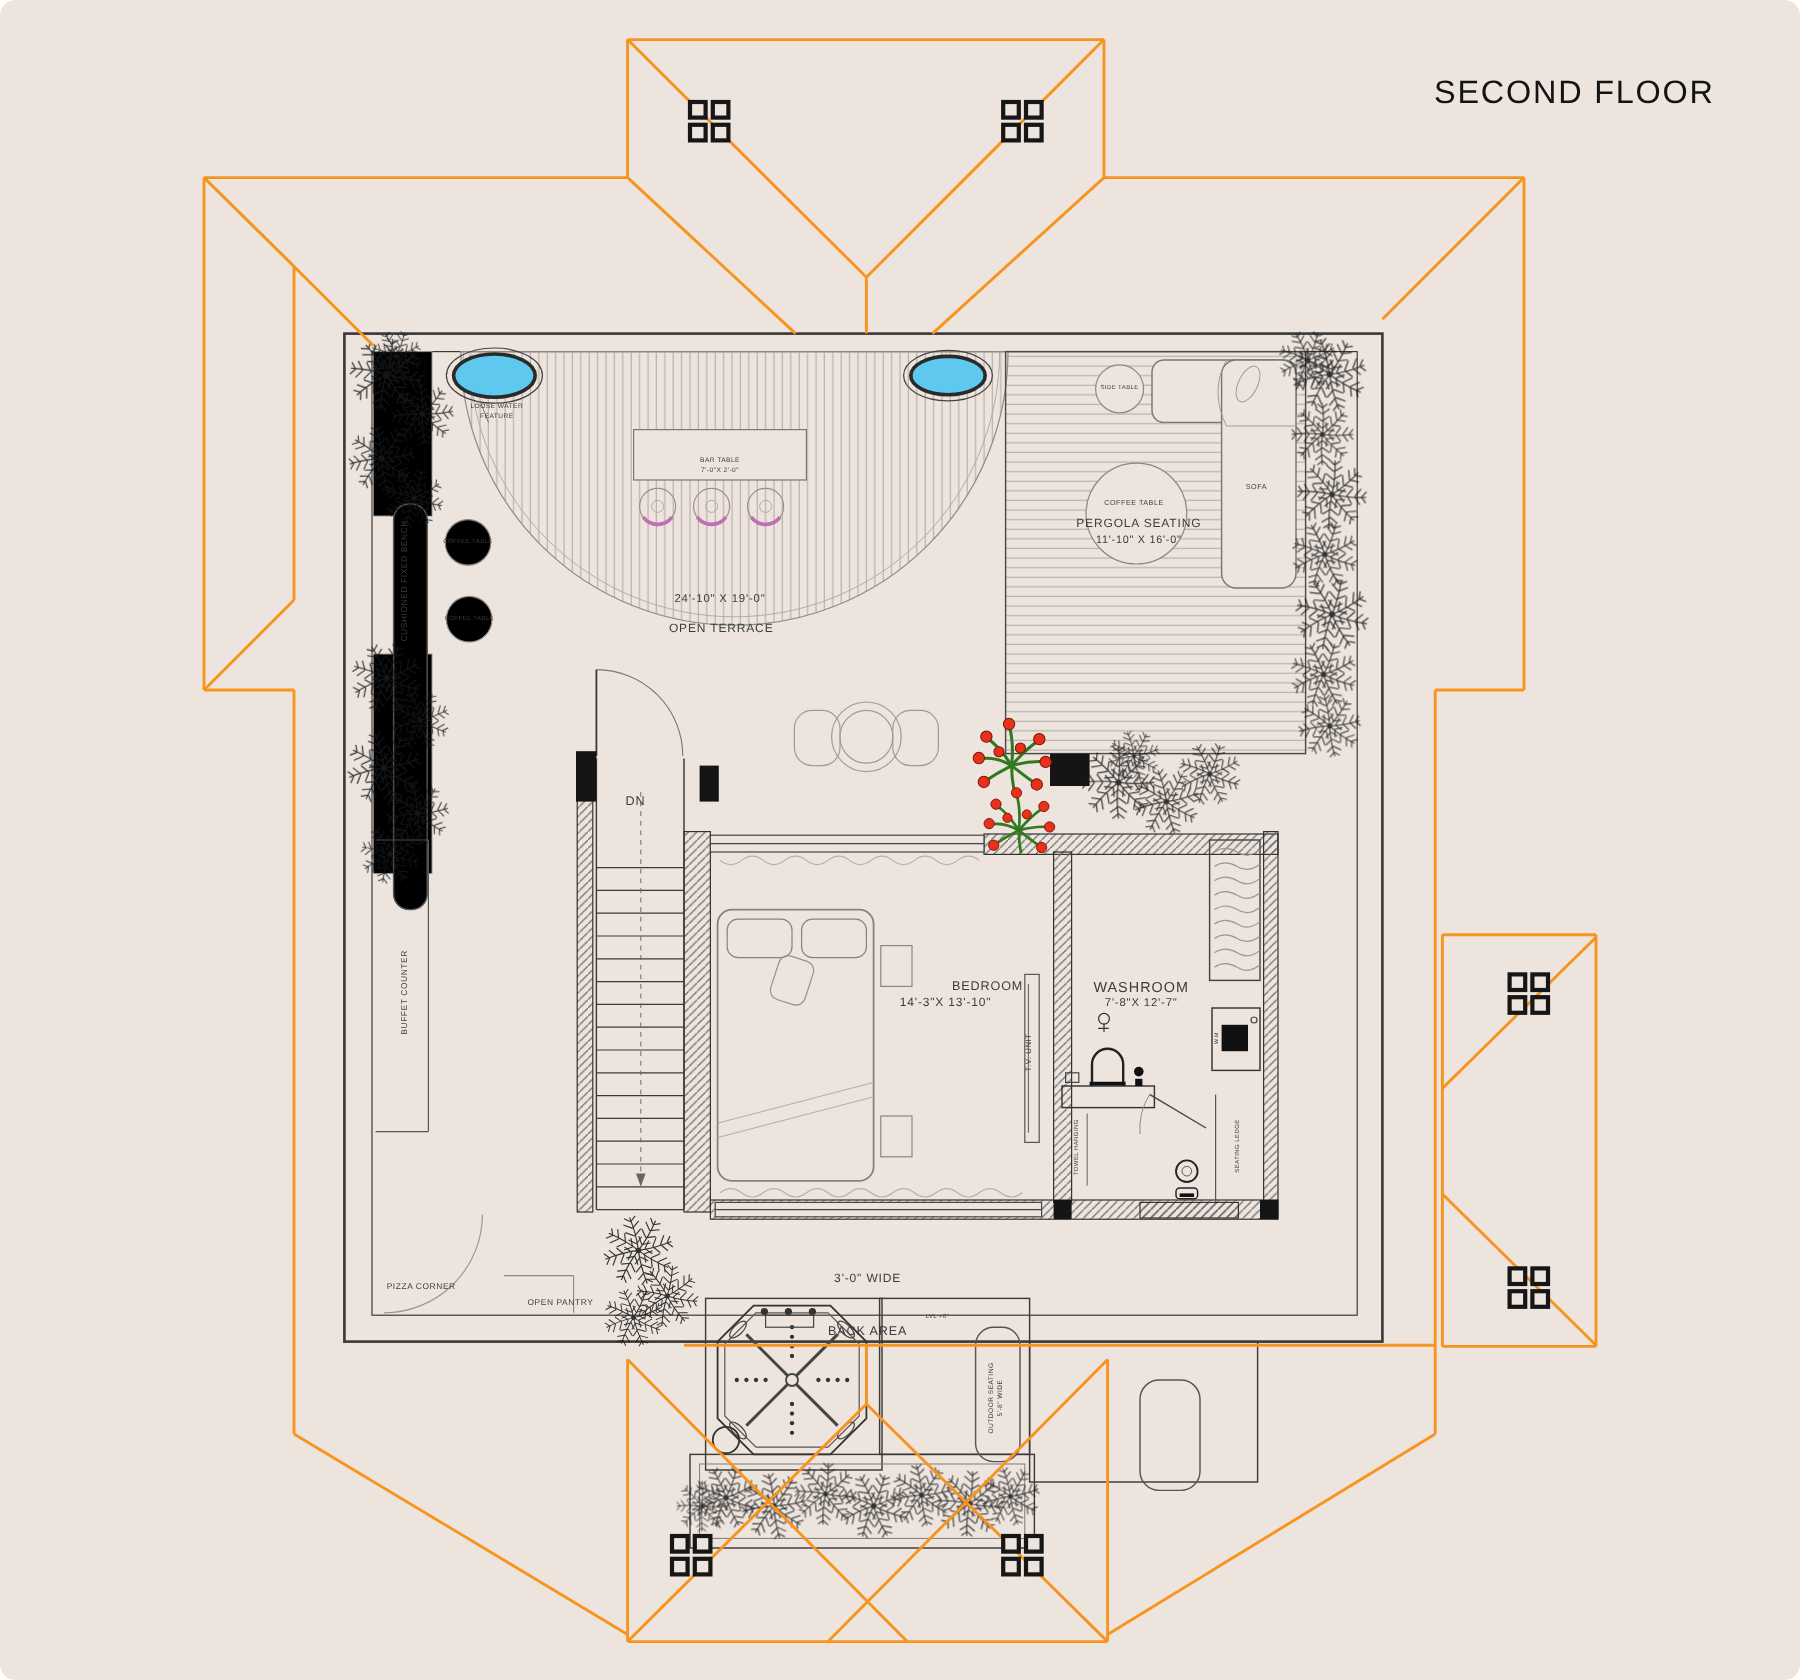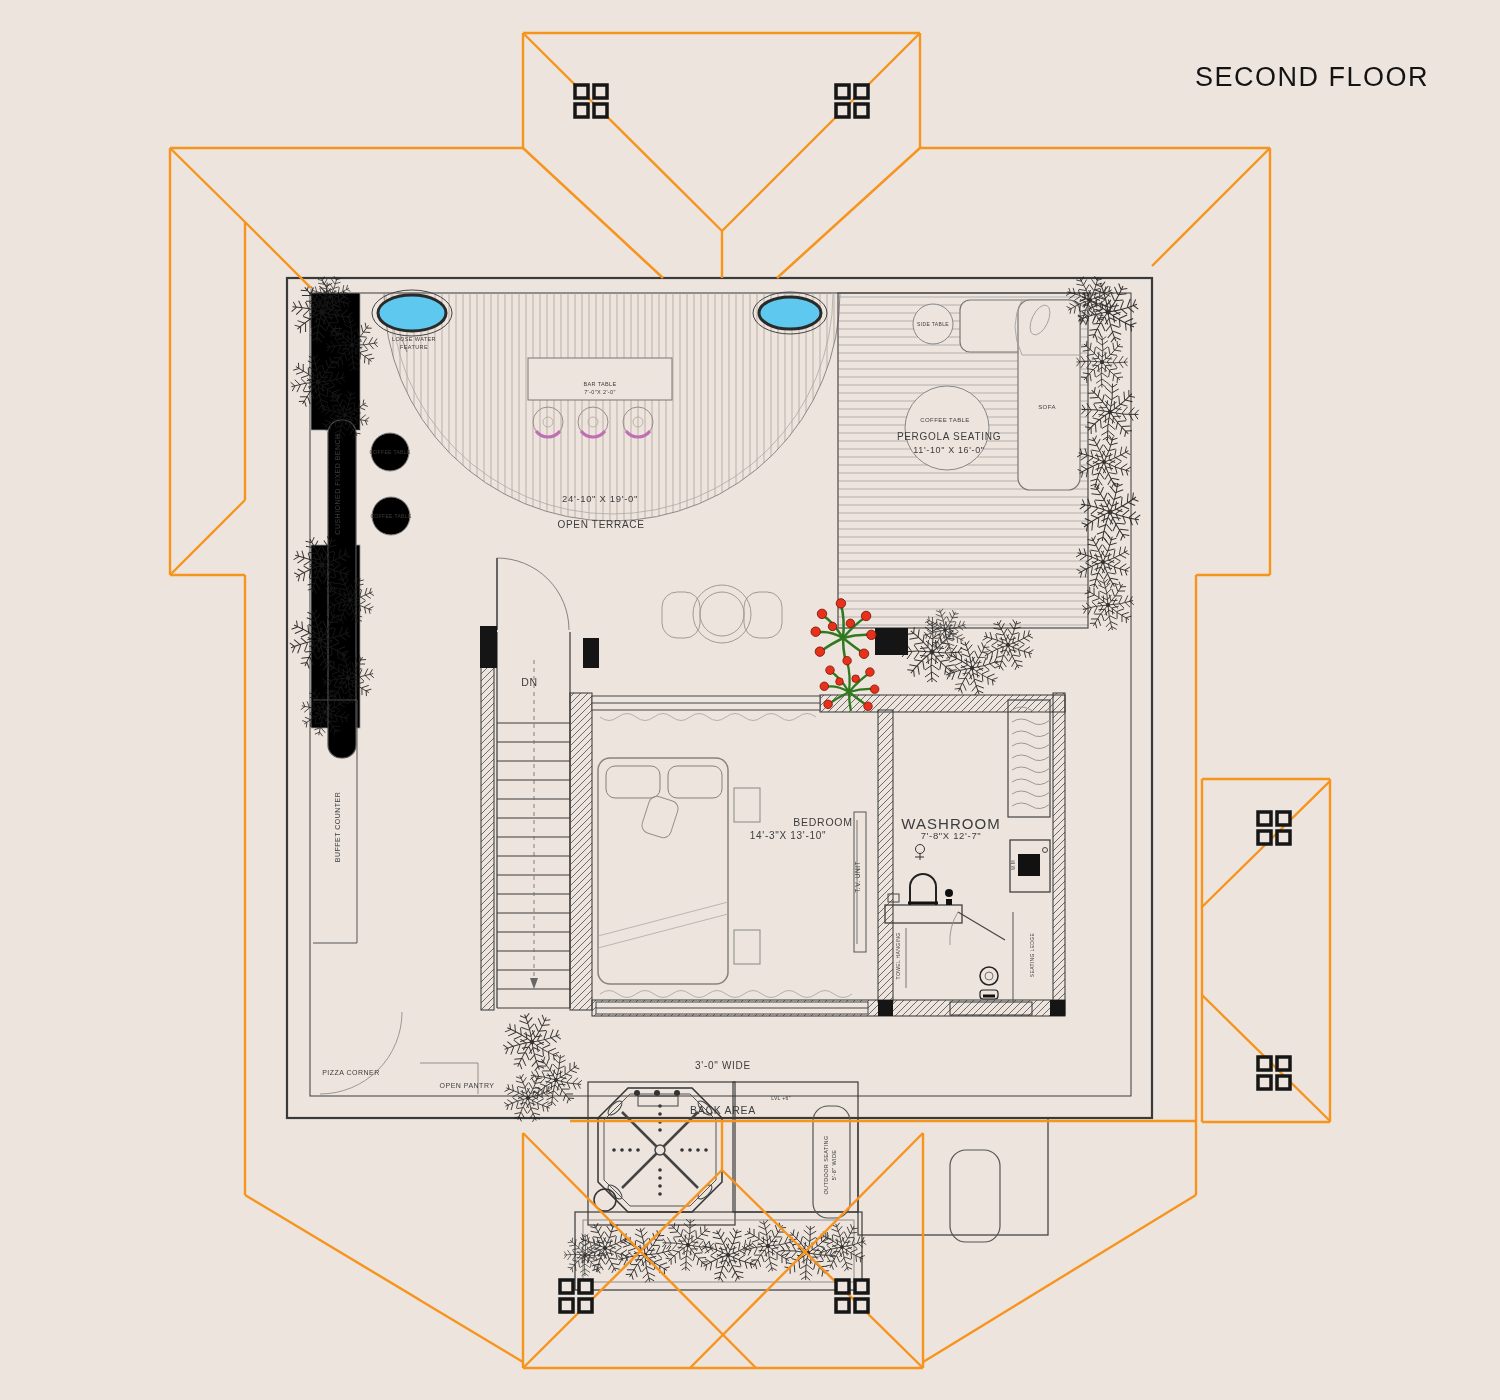--- a/index.html
+++ b/index.html
@@ -1,17 +1,17 @@
 <!DOCTYPE html>
 <html style="--c-bg: #EDE4DD; --c-roof: #F7941E; --c-water: #5EC8EF; --c-flower: #E8311A; --c-leaf: #2F7A1F; --c-line: #3A3A3A; --c-stool_accent: #C06FB5;"><head>
 <meta charset="utf-8">
 <style>
   html,body{margin:0;padding:0;}
   #canvas{position:relative;width:1500px;height:1400px;background:var(--c-bg,#EDE4DD);overflow:hidden;
-          font-family:"Liberation Sans",sans-serif;}
+          font-family:"Liberation Sans",sans-serif;border-radius:13px;}
   svg{position:absolute;left:0;top:0;}
   .roof{stroke:var(--c-roof,#F7941E);stroke-width:2.4;fill:none;}
   .ln{stroke:#3A3A3A;fill:none;}
   .plant{stroke:#1b1b1b;stroke-width:1;fill:none;opacity:.88;}
   .lbl{position:absolute;transform:translate(-50%,-50%);color:#3c3c3c;letter-spacing:.07em;
        text-align:center;white-space:pre-line;line-height:1.4;}
   .lbl.rot{transform:translate(-50%,-50%) rotate(-90deg);}
   #title{position:absolute;left:1312px;top:77px;transform:translate(-50%,-50%);
          font-size:27px;color:#131313;letter-spacing:1.5px;white-space:nowrap;}
 </style>
@@ -340,38 +340,38 @@
 
 <div class="lbl" style="left:601px;top:485px;font-size:10px;margin-top:40px;">OPEN TERRACE</div>
 <div class="lbl" style="left:600px;top:499px;font-size:9.5px;">24'-10" X 19'-0"</div>
 
 <div class="lbl" style="left:949px;top:437px;font-size:10px;">PERGOLA SEATING</div>
 <div class="lbl" style="left:949px;top:450px;font-size:9px;">11'-10" X 16'-0"</div>
 
 <div class="lbl" style="left:823px;top:822px;font-size:10.5px;">BEDROOM</div>
 <div class="lbl" style="left:788px;top:836px;font-size:10px;">14'-3"X 13'-10"</div>
 
-<div class="lbl" style="left:951px;top:823px;font-size:15px;">WASHROOM</div>
+<div class="lbl" style="left:951px;top:823px;font-size:12px;">WASHROOM</div>
 <div class="lbl" style="left:951px;top:836px;font-size:9.5px;">7'-8"X 12'-7"</div>
 
 <div class="lbl" style="left:723px;top:1110px;font-size:10.5px;">BACK AREA</div>
 <div class="lbl" style="left:723px;top:1066px;font-size:10px;">3'-0" WIDE</div>
 
 <div class="lbl" style="left:414px;top:344px;font-size:5.5px;">LOOSE WATER
 FEATURE</div>
 <div class="lbl" style="left:600px;top:389px;font-size:5.5px;">BAR TABLE
 7'-0"X 2'-0"</div>
 <div class="lbl" style="left:390px;top:452px;font-size:5px;">COFFEE TABLE</div>
 <div class="lbl" style="left:391px;top:516px;font-size:5px;">COFFEE TABLE</div>
 <div class="lbl" style="left:945px;top:420px;font-size:6px;">COFFEE TABLE</div>
 <div class="lbl" style="left:933px;top:324px;font-size:5px;">SIDE TABLE</div>
 <div class="lbl" style="left:1047px;top:407px;font-size:6px;">SOFA</div>
 <div class="lbl rot" style="left:338px;top:484px;font-size:7px;">CUSHIONED FIXED BENCH</div>
 <div class="lbl rot" style="left:338px;top:827px;font-size:7px;">BUFFET COUNTER</div>
-<div class="lbl" style="left:524px;top:682px;font-size:10.5px;padding-left:11px;">DN</div>
+<div class="lbl" style="left:524px;top:668px;font-size:10.5px;padding-left:11px;">DN</div>
 <div class="lbl rot" style="left:858px;top:877px;font-size:6.5px;">T.V. UNIT</div>
 <div class="lbl rot" style="left:898px;top:956px;font-size:5px;">TOWEL HANGING</div>
 <div class="lbl rot" style="left:1032px;top:955px;font-size:5px;">SEATING LEDGE</div>
 <div class="lbl rot" style="left:1014px;top:865px;font-size:4.5px;">W.M</div>
 <div class="lbl" style="left:351px;top:1073px;font-size:7px;">PIZZA CORNER</div>
 <div class="lbl" style="left:467px;top:1086px;font-size:7px;">OPEN PANTRY</div>
 <div class="lbl" style="left:781px;top:1098px;font-size:5px;">LVL +6"</div>
 <div class="lbl rot" style="left:831px;top:1165px;font-size:5.5px;">OUTDOOR SEATING
 5'-8" WIDE</div>
 

